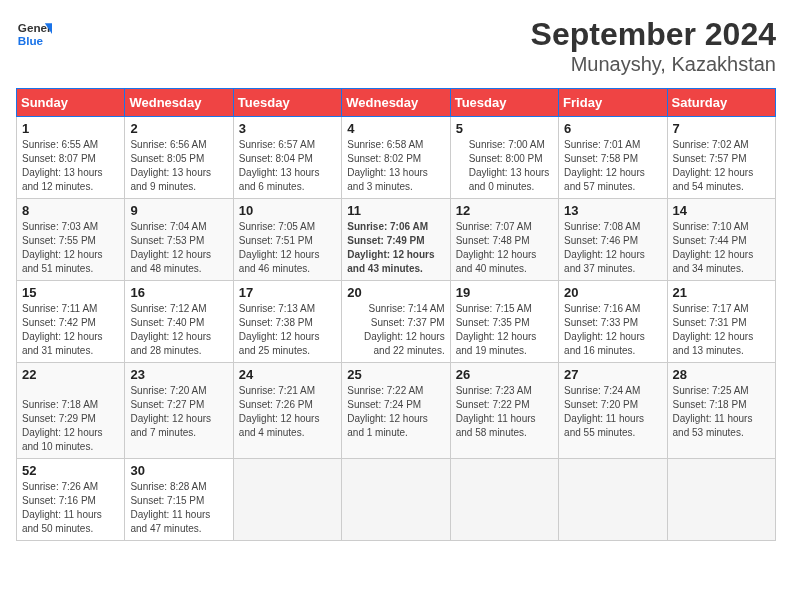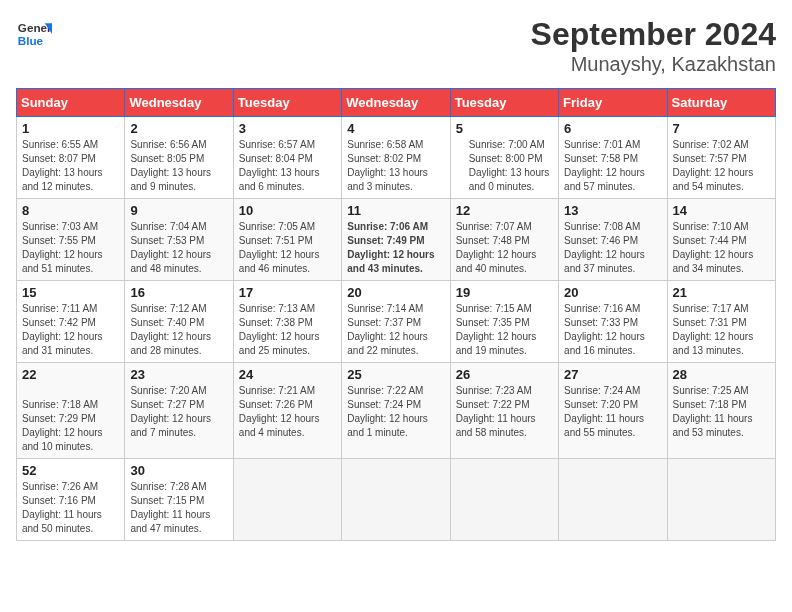--- a/index.html
+++ b/index.html
@@ -227,21 +227,21 @@
         </td>
         <td>
           <span class="day-num">17</span>
           <div class="day-detail" style="white-space: pre-line;">Sunrise: 7:13 AM
 Sunset: 7:38 PM
 Daylight: 12 hours
 and 25 minutes.</div>
         </td>
         <td>
           <span class="day-num">20</span>
-          <div class="day-detail" style="white-space: pre-line;">Sunrise: 7:14 AM
+          <div class="day-detail" style="white-space: pre-line; text-align: right;">Sunrise: 7:14 AM
 Sunset: 7:37 PM
 Daylight: 12 hours
 and 22 minutes.</div>
         </td>
         <td>
           <span class="day-num">19</span>
           <div class="day-detail" style="white-space: pre-line;">Sunrise: 7:15 AM
 Sunset: 7:35 PM
 Daylight: 12 hours
 and 19 minutes.</div>
@@ -315,21 +315,21 @@
       <tr>
         <td>
           <span class="day-num">52</span>
           <div class="day-detail" style="white-space: pre-line;">Sunrise: 7:26 AM
 Sunset: 7:16 PM
 Daylight: 11 hours
 and 50 minutes.</div>
         </td>
         <td>
           <span class="day-num">30</span>
-          <div class="day-detail" style="white-space: pre-line;">Sunrise: 7:28 AM
+          <div class="day-detail" style="white-space: pre-line;">Sunrise: 8:28 AM
 Sunset: 7:15 PM
 Daylight: 11 hours
 and 47 minutes.</div>
         </td>
         <td class="empty-cell"></td>
         <td class="empty-cell"></td>
         <td class="empty-cell"></td>
         <td class="empty-cell"></td>
         <td class="empty-cell"></td>
       </tr>

